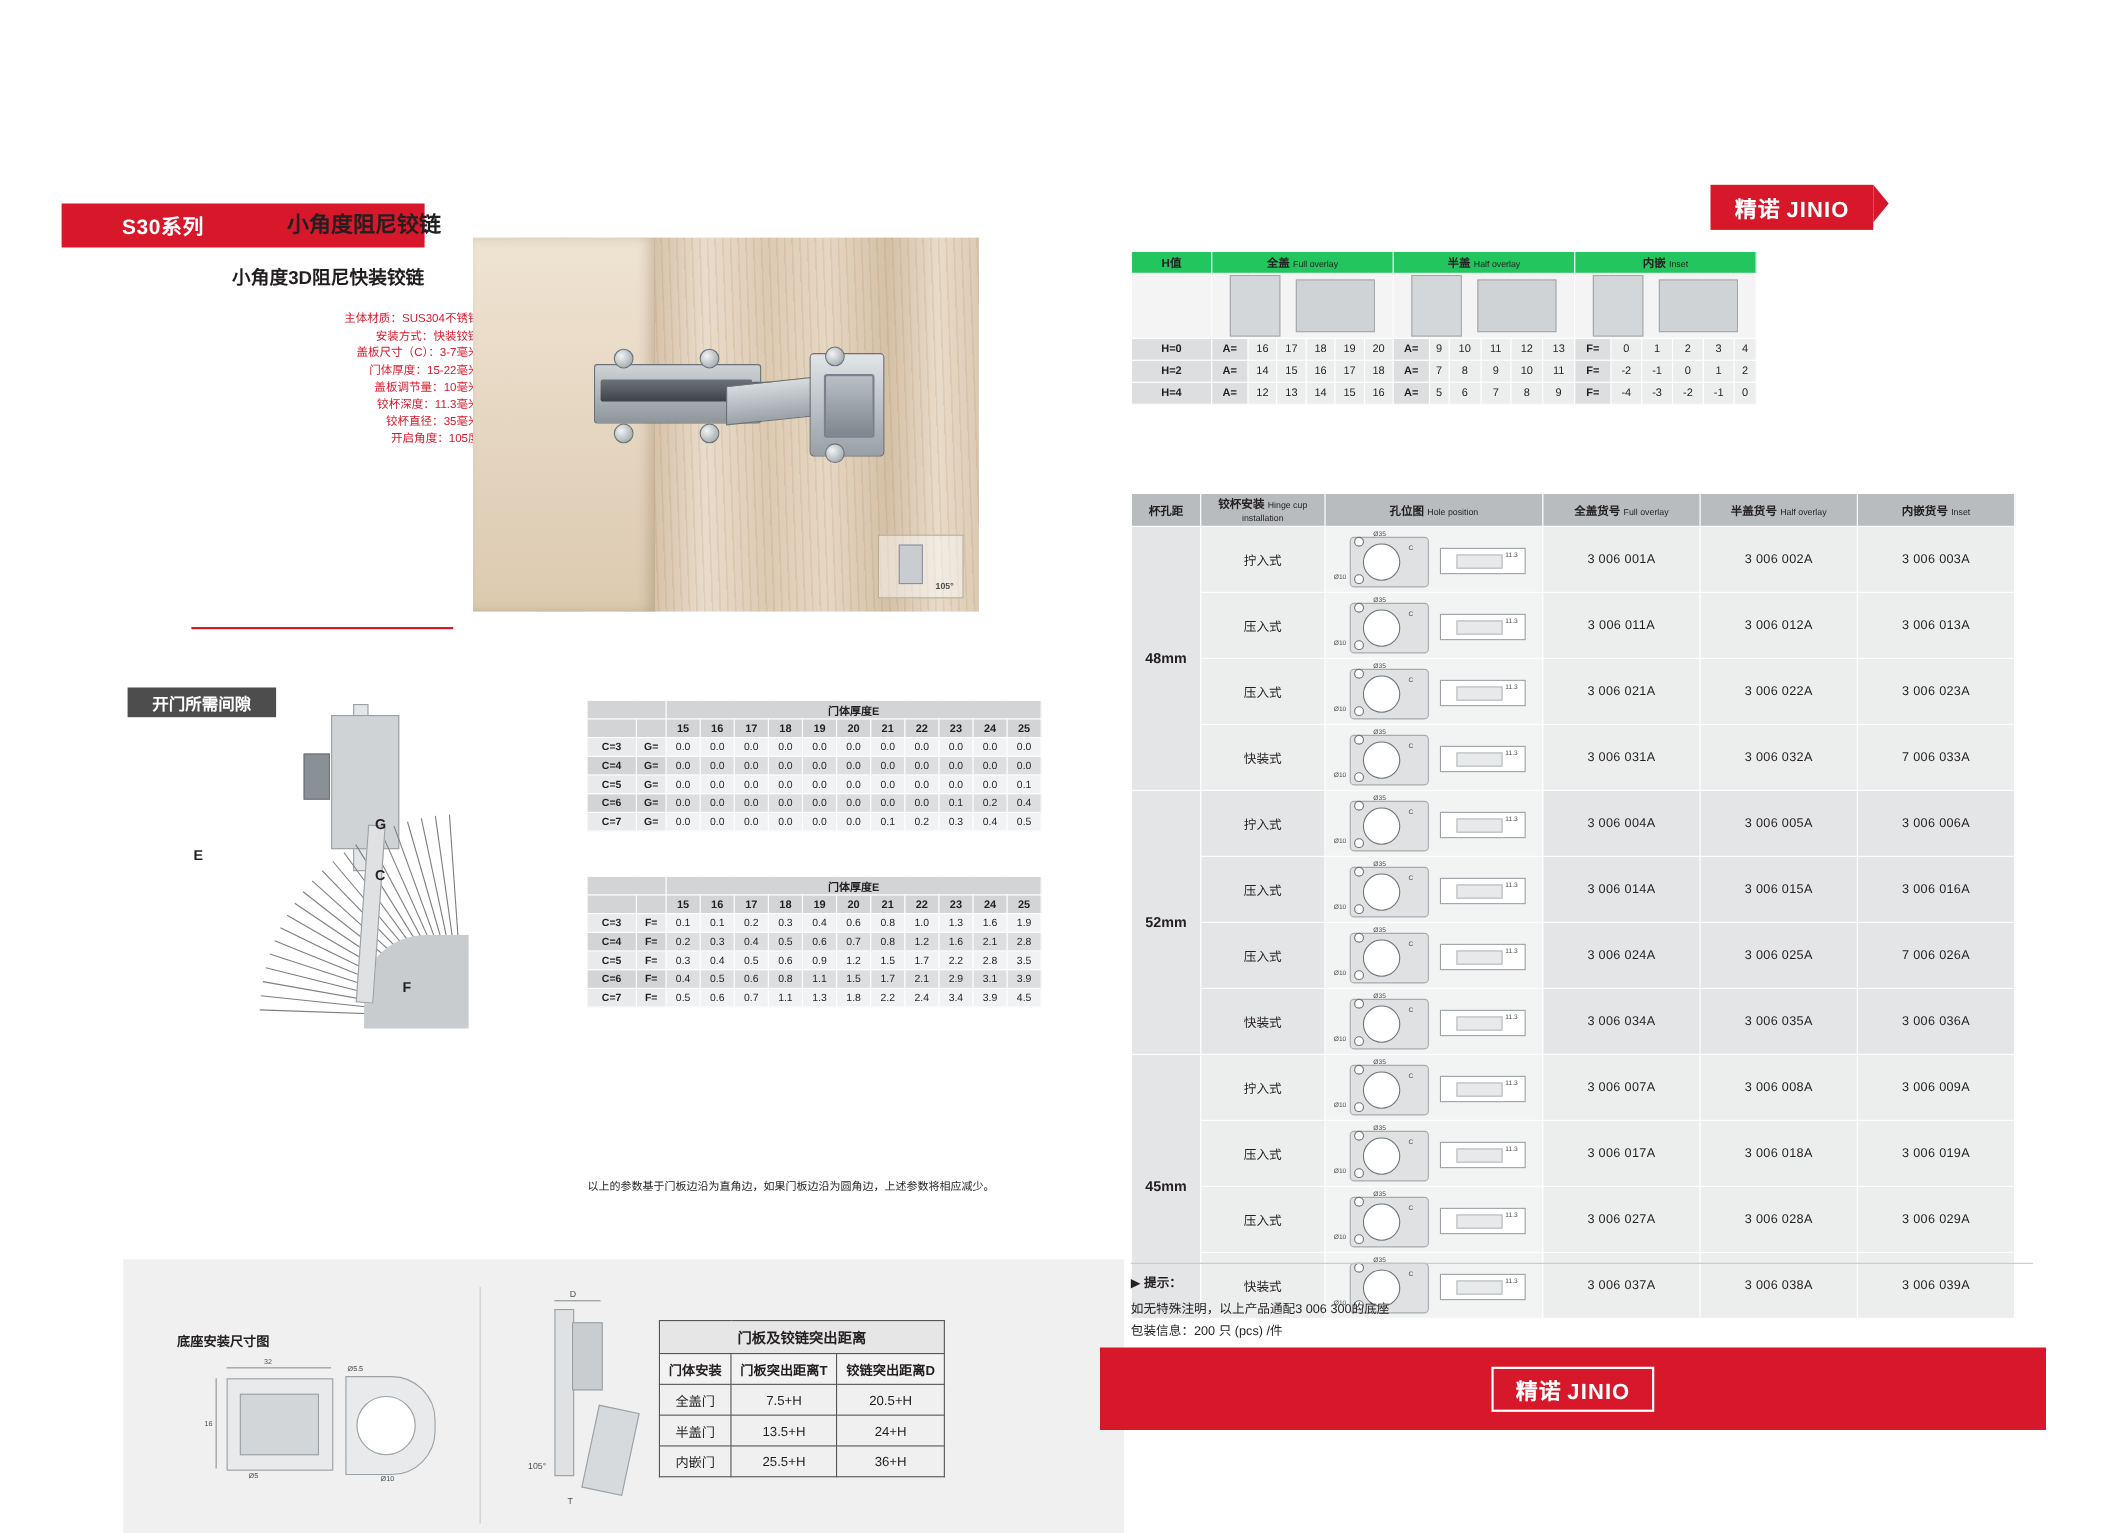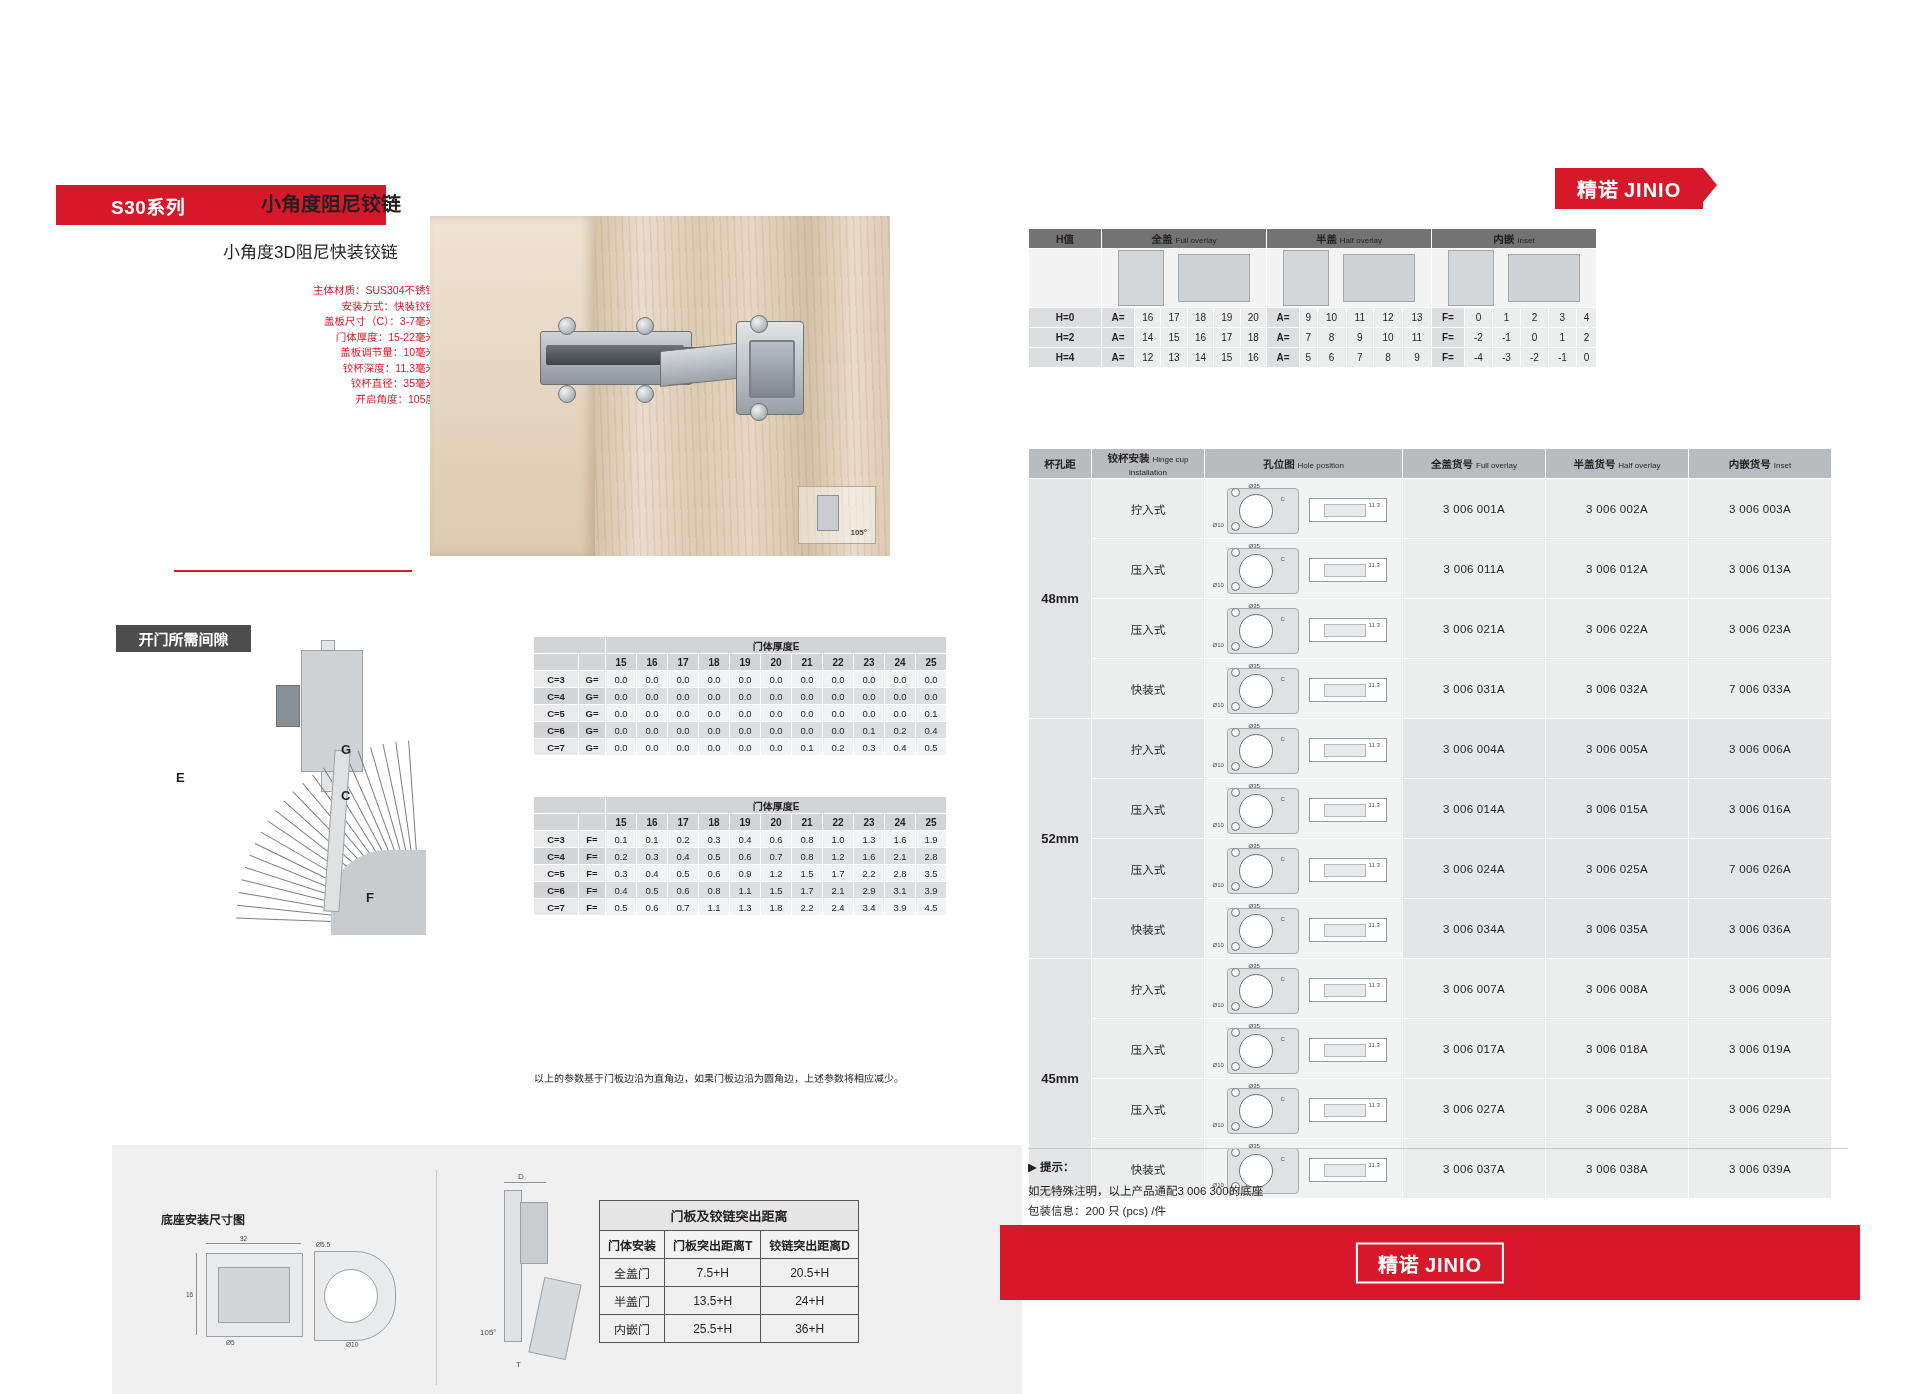--- a/index.html
+++ b/index.html
@@ -4,21 +4,21 @@
 <style>
   html,body{margin:0;padding:0;background:#ffffff;}
   body{width:1920px;height:1394px;font-family:"Liberation Sans","DejaVu Sans",sans-serif;color:#231f20;overflow:hidden;position:relative;}
   .page{position:absolute;inset:0;}
 
   
   .left{position:absolute;left:56px;top:170px;width:910px;height:1130px;}
   .title-bar{position:absolute;left:0;top:15px;width:330px;height:40px;background:#d7182a;display:flex;align-items:center;}
   .title-bar .series{color:#fff;font-size:19px;font-weight:bold;letter-spacing:.5px;margin-left:55px;}
   .title-cn{position:absolute;left:205px;top:18px;font-size:20px;font-weight:bold;color:#231f20;}
-  .subtitle{position:absolute;left:155px;top:68px;font-size:17px;font-weight:normal;color:#231f20;margin-left:12px;}
+  .subtitle{position:absolute;left:155px;top:68px;font-size:17px;font-weight:bold;color:#231f20;}
 
   .specs{position:absolute;left:80px;top:113px;width:300px;text-align:right;font-size:10.5px;color:#d7182a;line-height:15.5px;}
   .specs div{white-space:nowrap;}
 
   .photo{position:absolute;left:374px;top:46px;width:460px;height:340px;overflow:hidden;
      background:linear-gradient(90deg,#e9dccb 0%,#e3d4c0 10%,#d9c6ae 18%,#e7d9c6 26%,#d6c3a9 36%,#e9dccb 46%,#ddcab2 58%,#e6d7c3 70%,#d4c0a6 82%,#e8dbc9 92%,#dccab3 100%);}
   .photo .grain{position:absolute;inset:0;background:repeating-linear-gradient(88deg,rgba(150,115,75,0.13) 0px,rgba(150,115,75,0.13) 1px,rgba(255,255,255,0) 2px,rgba(255,255,255,0) 7px);}
   .photo .door{position:absolute;left:0;top:0;width:165px;height:340px;background:linear-gradient(180deg,#efe3d2,#dccab0);box-shadow:inset -6px 0 10px rgba(120,90,55,.25);}
   .hinge{position:absolute;left:110px;top:95px;width:280px;height:140px;}
   .hinge .plate{position:absolute;left:0;top:20px;width:150px;height:52px;background:linear-gradient(180deg,#cfd3d6,#8e969c);border:1px solid #6b7277;border-radius:3px;}
@@ -68,21 +68,21 @@
   .pt-table .hd{background:#f2f2f2;font-weight:bold;}
   .logo-top{position:absolute;left:1555px;top:168px;}
 
   .logo{display:inline-block;background:#d7182a;padding:6px 22px;position:relative;}
   .logo .cn{color:#fff;font-size:20px;font-weight:bold;letter-spacing:1px;}
   .logo .en{color:#fff;font-size:20px;font-weight:bold;letter-spacing:1px;margin-left:5px;}
   .logo:after{content:"";position:absolute;right:-14px;top:0;border-left:14px solid #d7182a;border-top:17px solid transparent;border-bottom:17px solid transparent;}
 
   table.h-table{position:absolute;left:1028px;top:228px;border-collapse:collapse;font-size:10px;}
   table.h-table td{border:1px solid #fff;text-align:center;height:17px;}
-  .h-head{background:#737373;font-weight:bold;font-size:10.5px;}
+  .h-head{background:#22c55e;font-weight:bold;font-size:10.5px;}
   .h-sub{background:#d6d8da;}
   .h-cell{background:#eceded;}
   .h-lbl{background:#dcdee0;font-weight:bold;}
   .h-img{background:#f4f4f4;height:78px;}
 
   table.main-table{position:absolute;left:1028px;top:448px;border-collapse:collapse;font-size:11px;}
   table.main-table td,table.main-table th{border:1px solid #fff;text-align:center;}
   .mt-head{background:#b9bcbe;font-weight:bold;font-size:10.5px;height:22px;color:#231f20;}
   .mt-head small{font-weight:normal;font-size:8px;}
   .mt-cell{background:#eceded;height:57px;font-size:11.5px;}

